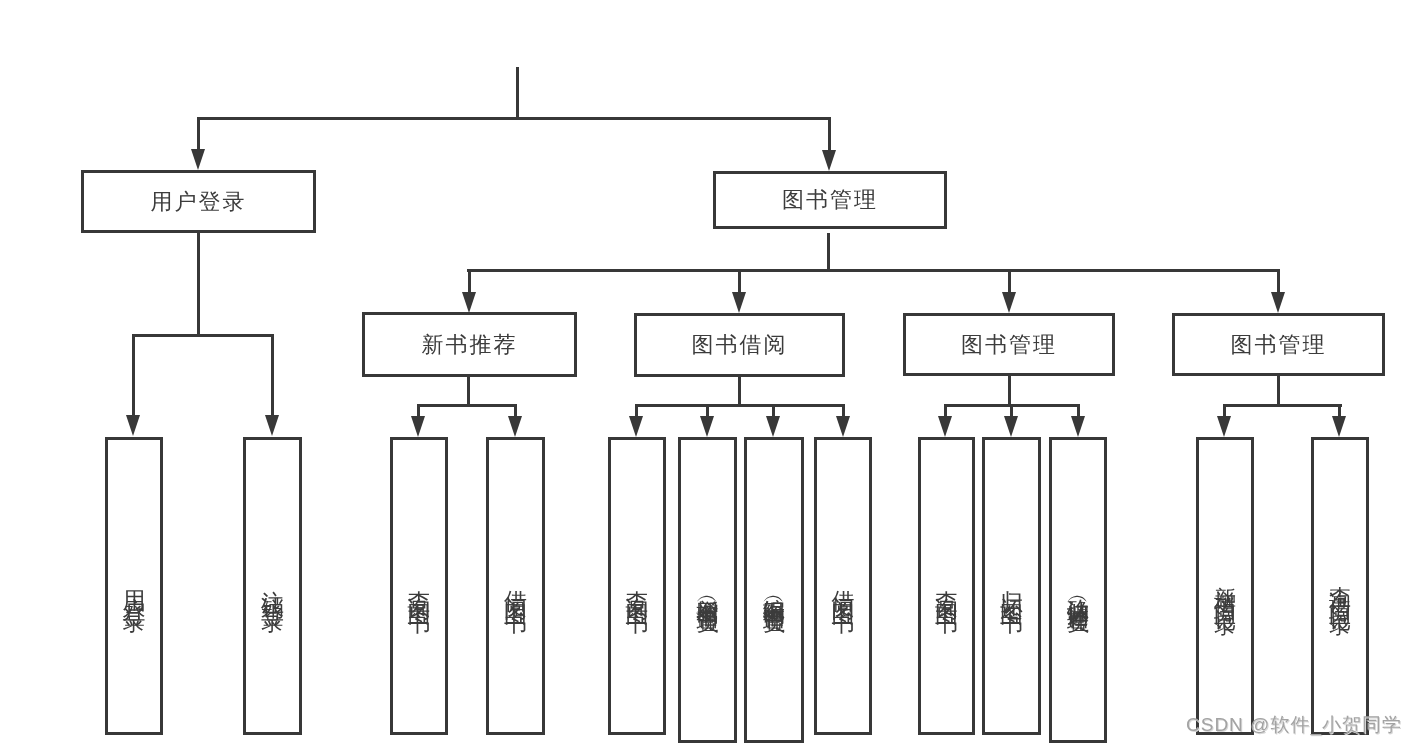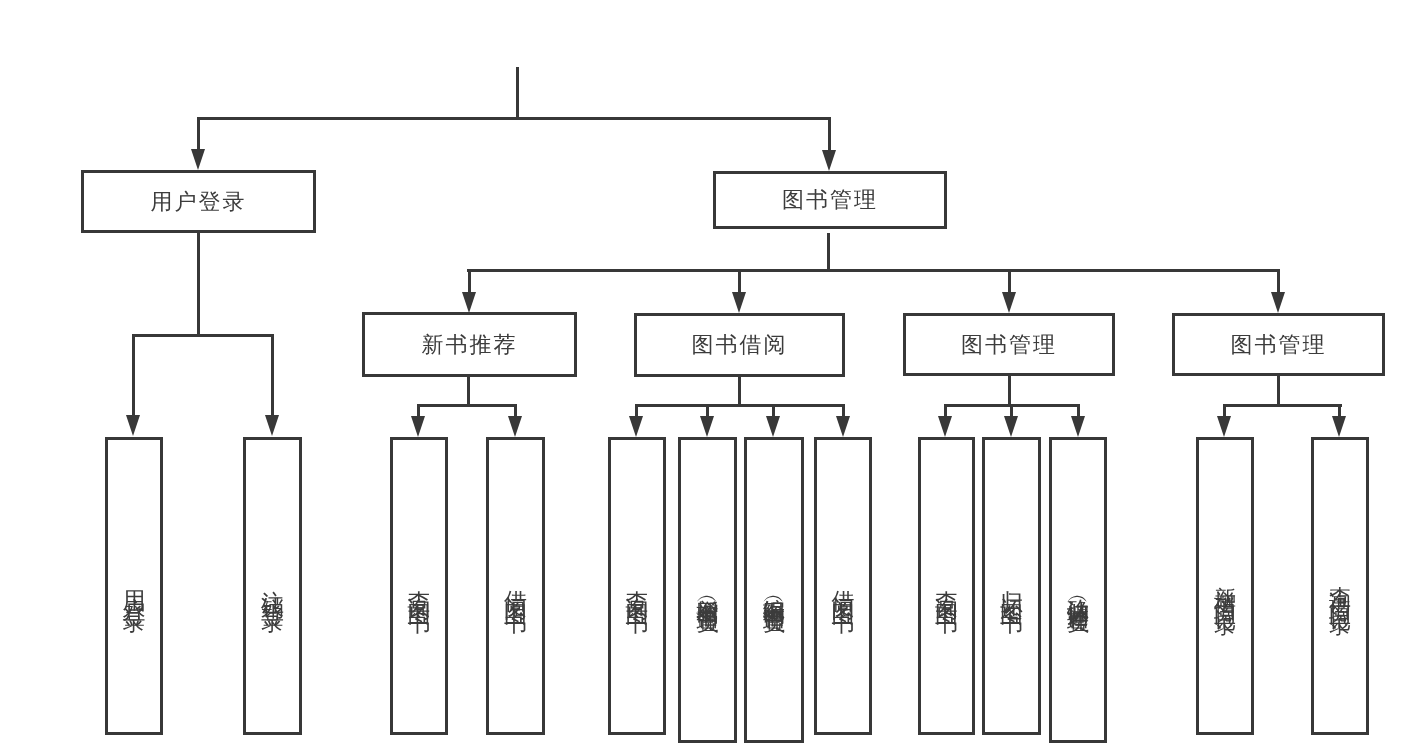--- a/index.html
+++ b/index.html
@@ -153,14 +153,15 @@
     <span>确认归还（管理员）</span>
   </div>
 
   <div class="box vbox tight" style="left:1196px;top:437px;width:58px;height:298px;letter-spacing:6px;">
     <span>新增借阅记录</span>
   </div>
   <div class="box vbox tight" style="left:1311px;top:437px;width:58px;height:298px;letter-spacing:6px;">
     <span>查询借阅记录</span>
   </div>
 
+  <div class="watermark" style="left:1186px;top:712px;">CSDN @软件_小贺同学</div>
 
 </div>
 
 </body></html>

